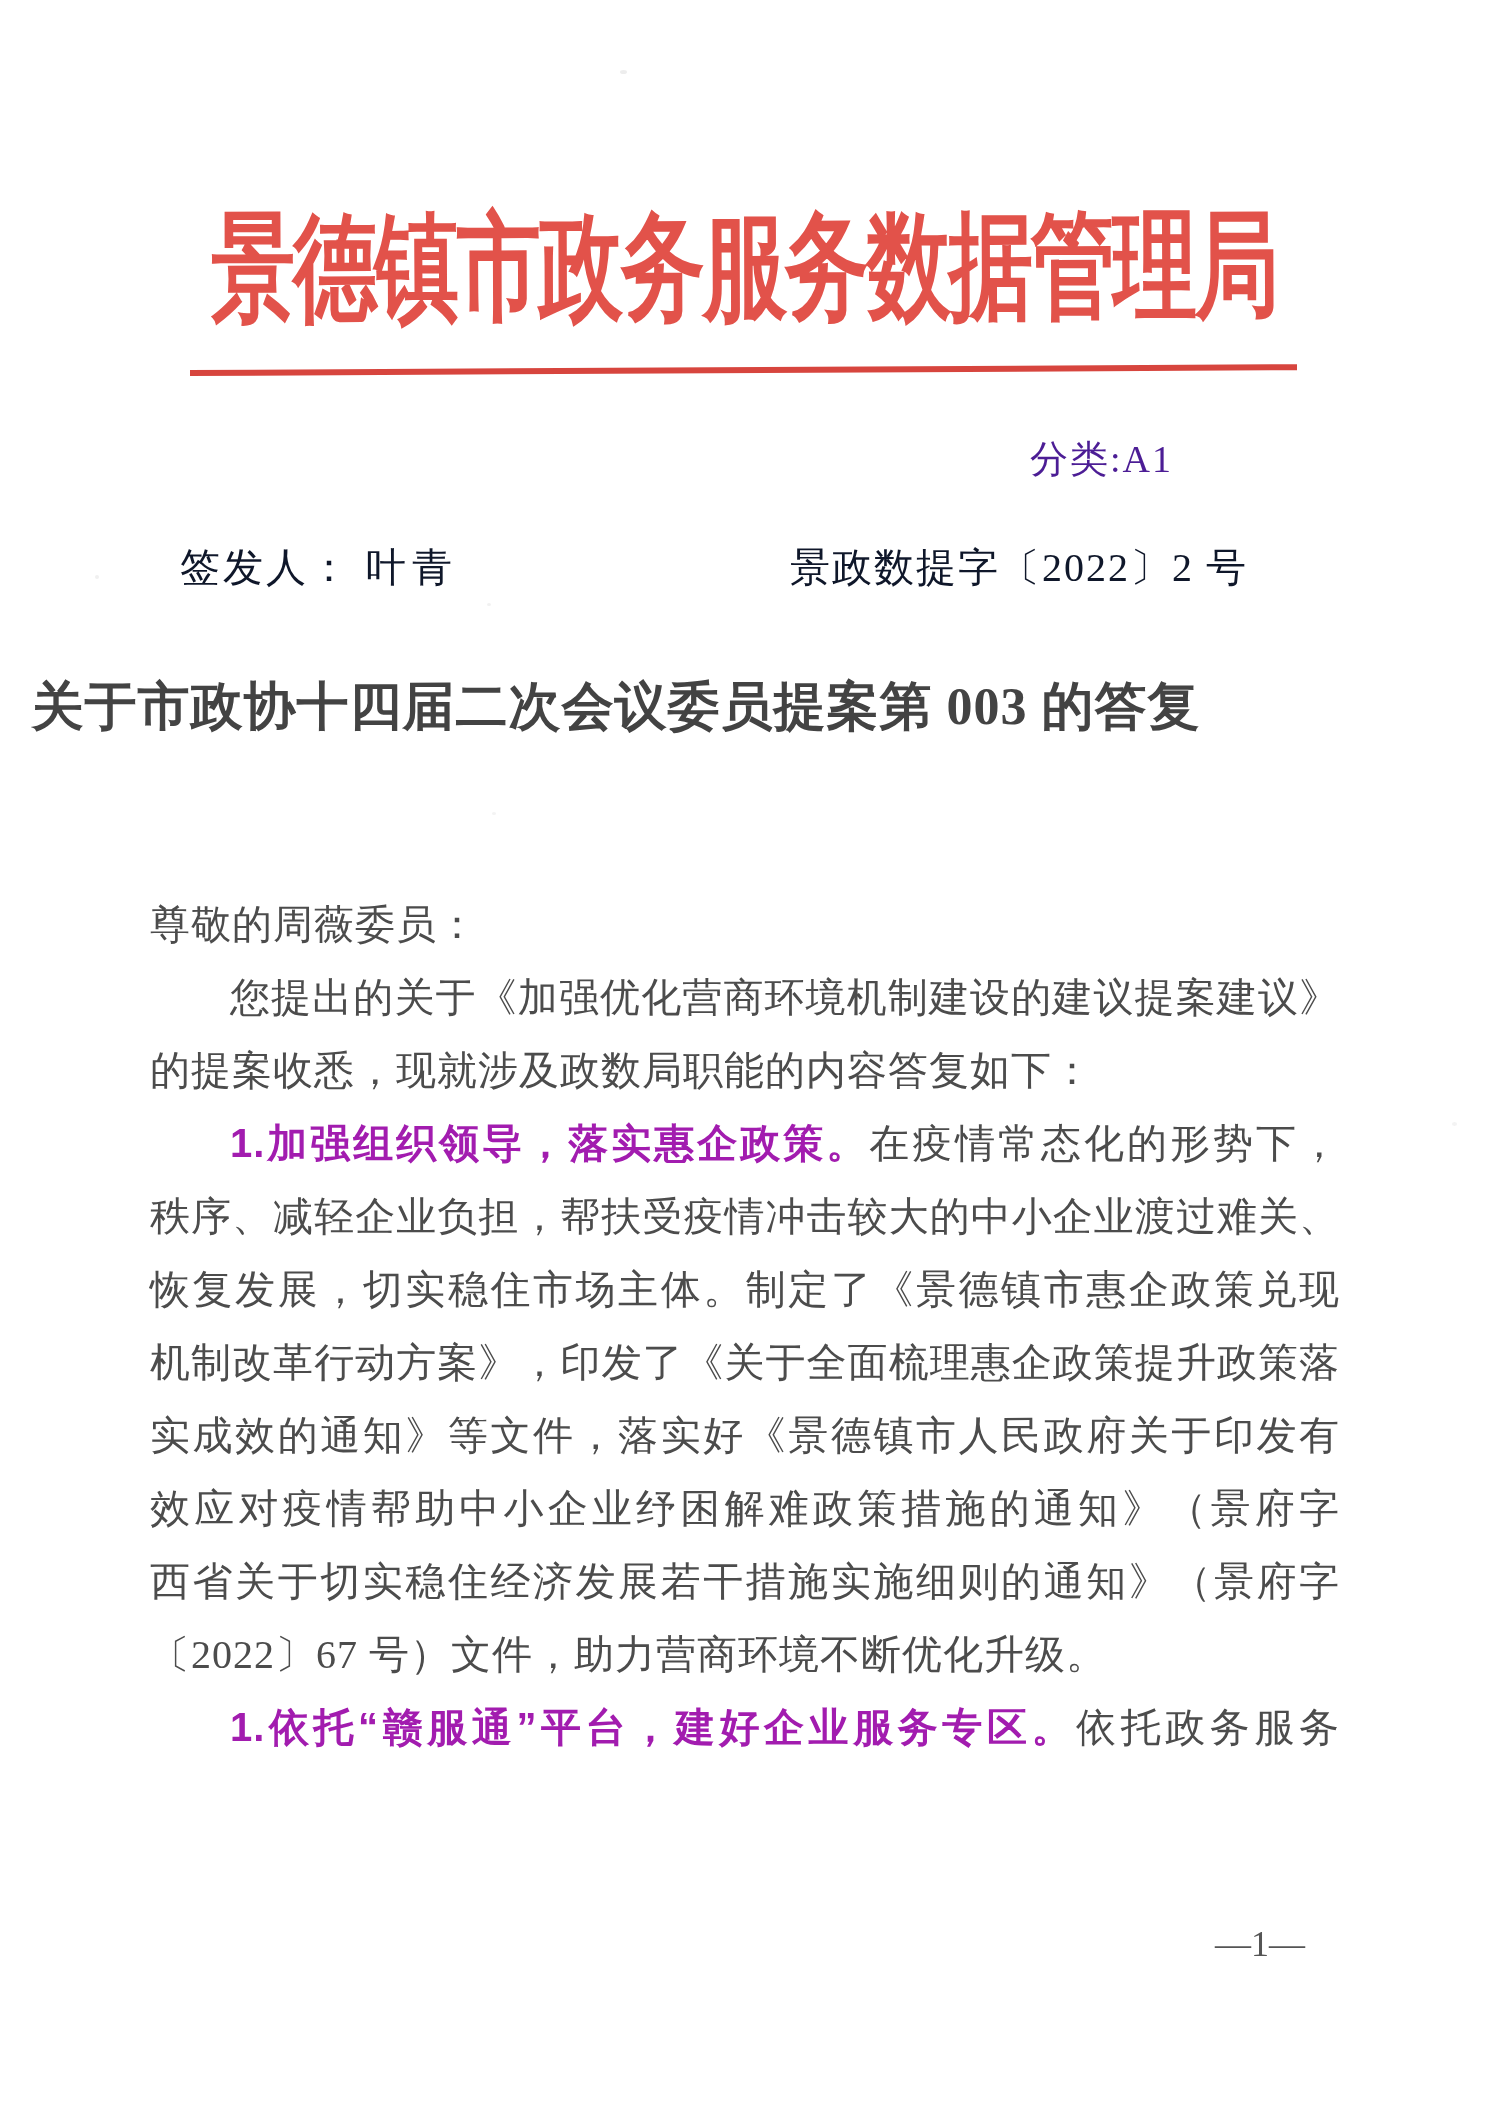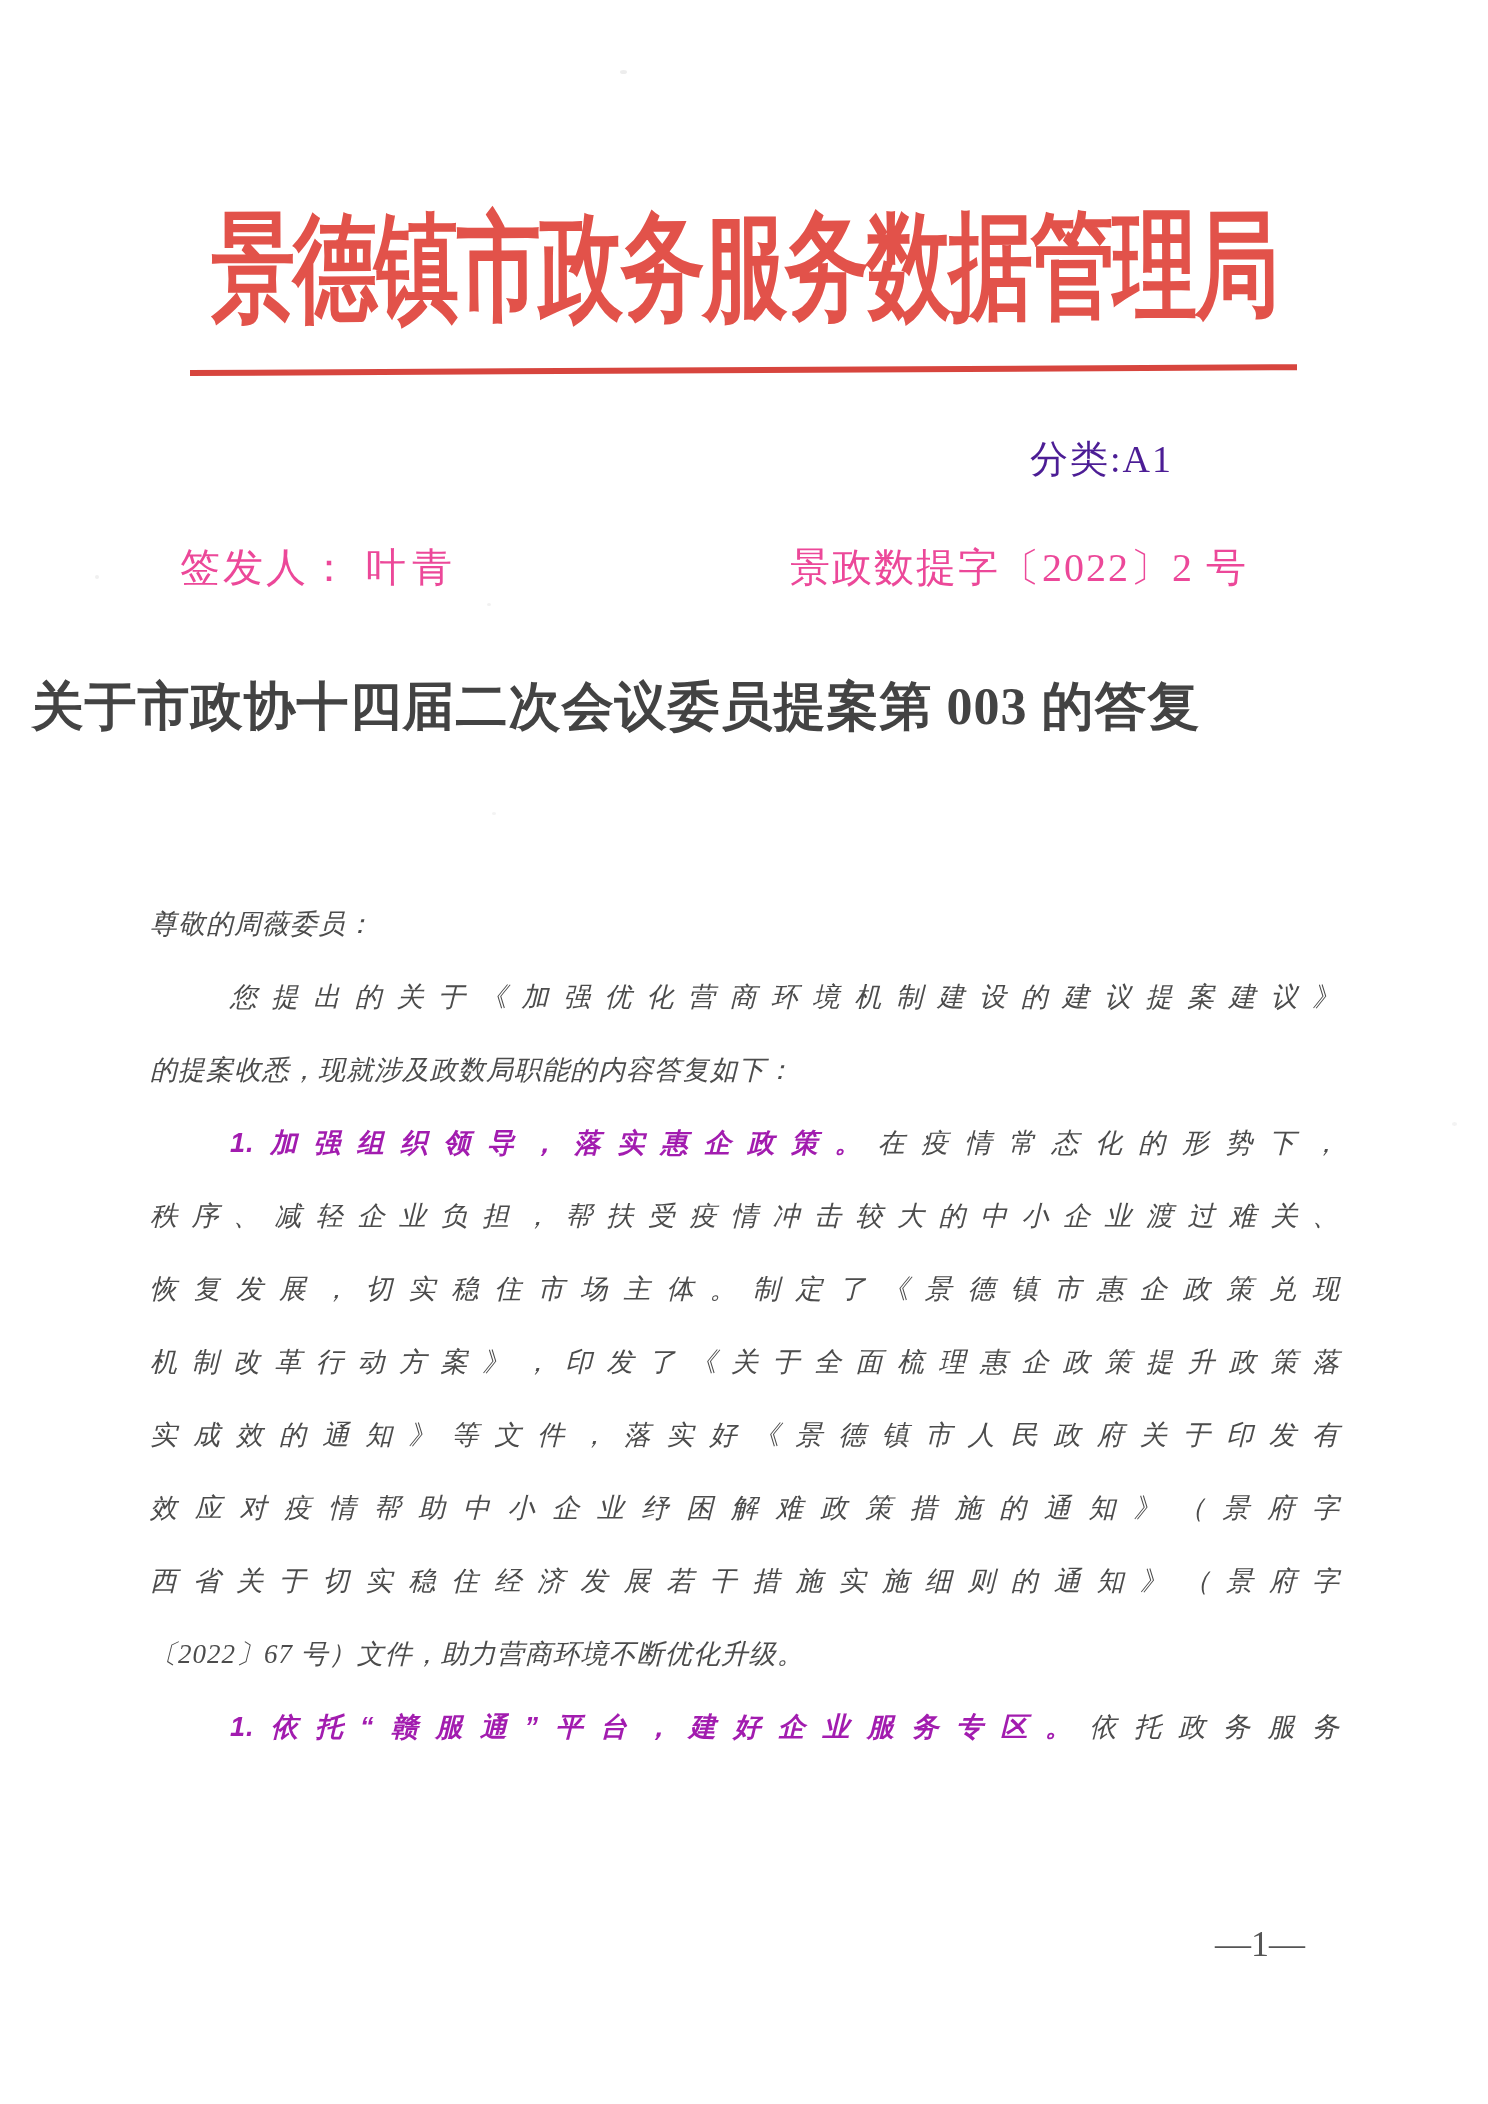--- a/index.html
+++ b/index.html
@@ -32,41 +32,40 @@
   }
   .classification{
     position:absolute;top:436px;left:1030px;
     font-size:38px;line-height:46px;
     color:#4c1d95;
     letter-spacing:2px;
   }
   .issuer-row{
     position:absolute;top:544px;left:180px;width:1068px;
     display:flex;justify-content:space-between;align-items:baseline;
-    font-size:40px;line-height:48px;color:#ec4899;
+    font-size:40px;line-height:48px;color:#0f172a;
   }
   .issuer-left .issuer-label{margin-right:14px;letter-spacing:3px;}
   .issuer-left .issuer-name{letter-spacing:6px;}
   .doc-number{letter-spacing:2px;text-align:center;}
   
   .doc-title{
     position:absolute;top:676px;left:0;width:1232px;
     text-align:center;
     font-size:52px;line-height:62px;
     font-weight:700;
     color:#434343;
     letter-spacing:1px;
     white-space:nowrap;
   }
   
   .body-text{
     position:absolute;top:888px;left:150px;width:1190px;
-    font-size:27px;
+    font-size:40px;
     color:#4c4c4c;
-    font-style:italic;
   }
   .line{
     height:73px;line-height:73px;
     text-align:justify;
     white-space:nowrap;
     letter-spacing:1px;
   }
   .line.fill{text-align-last:justify;white-space:normal;}
   .line.indent{text-indent:80px;}
   .run-bold{

